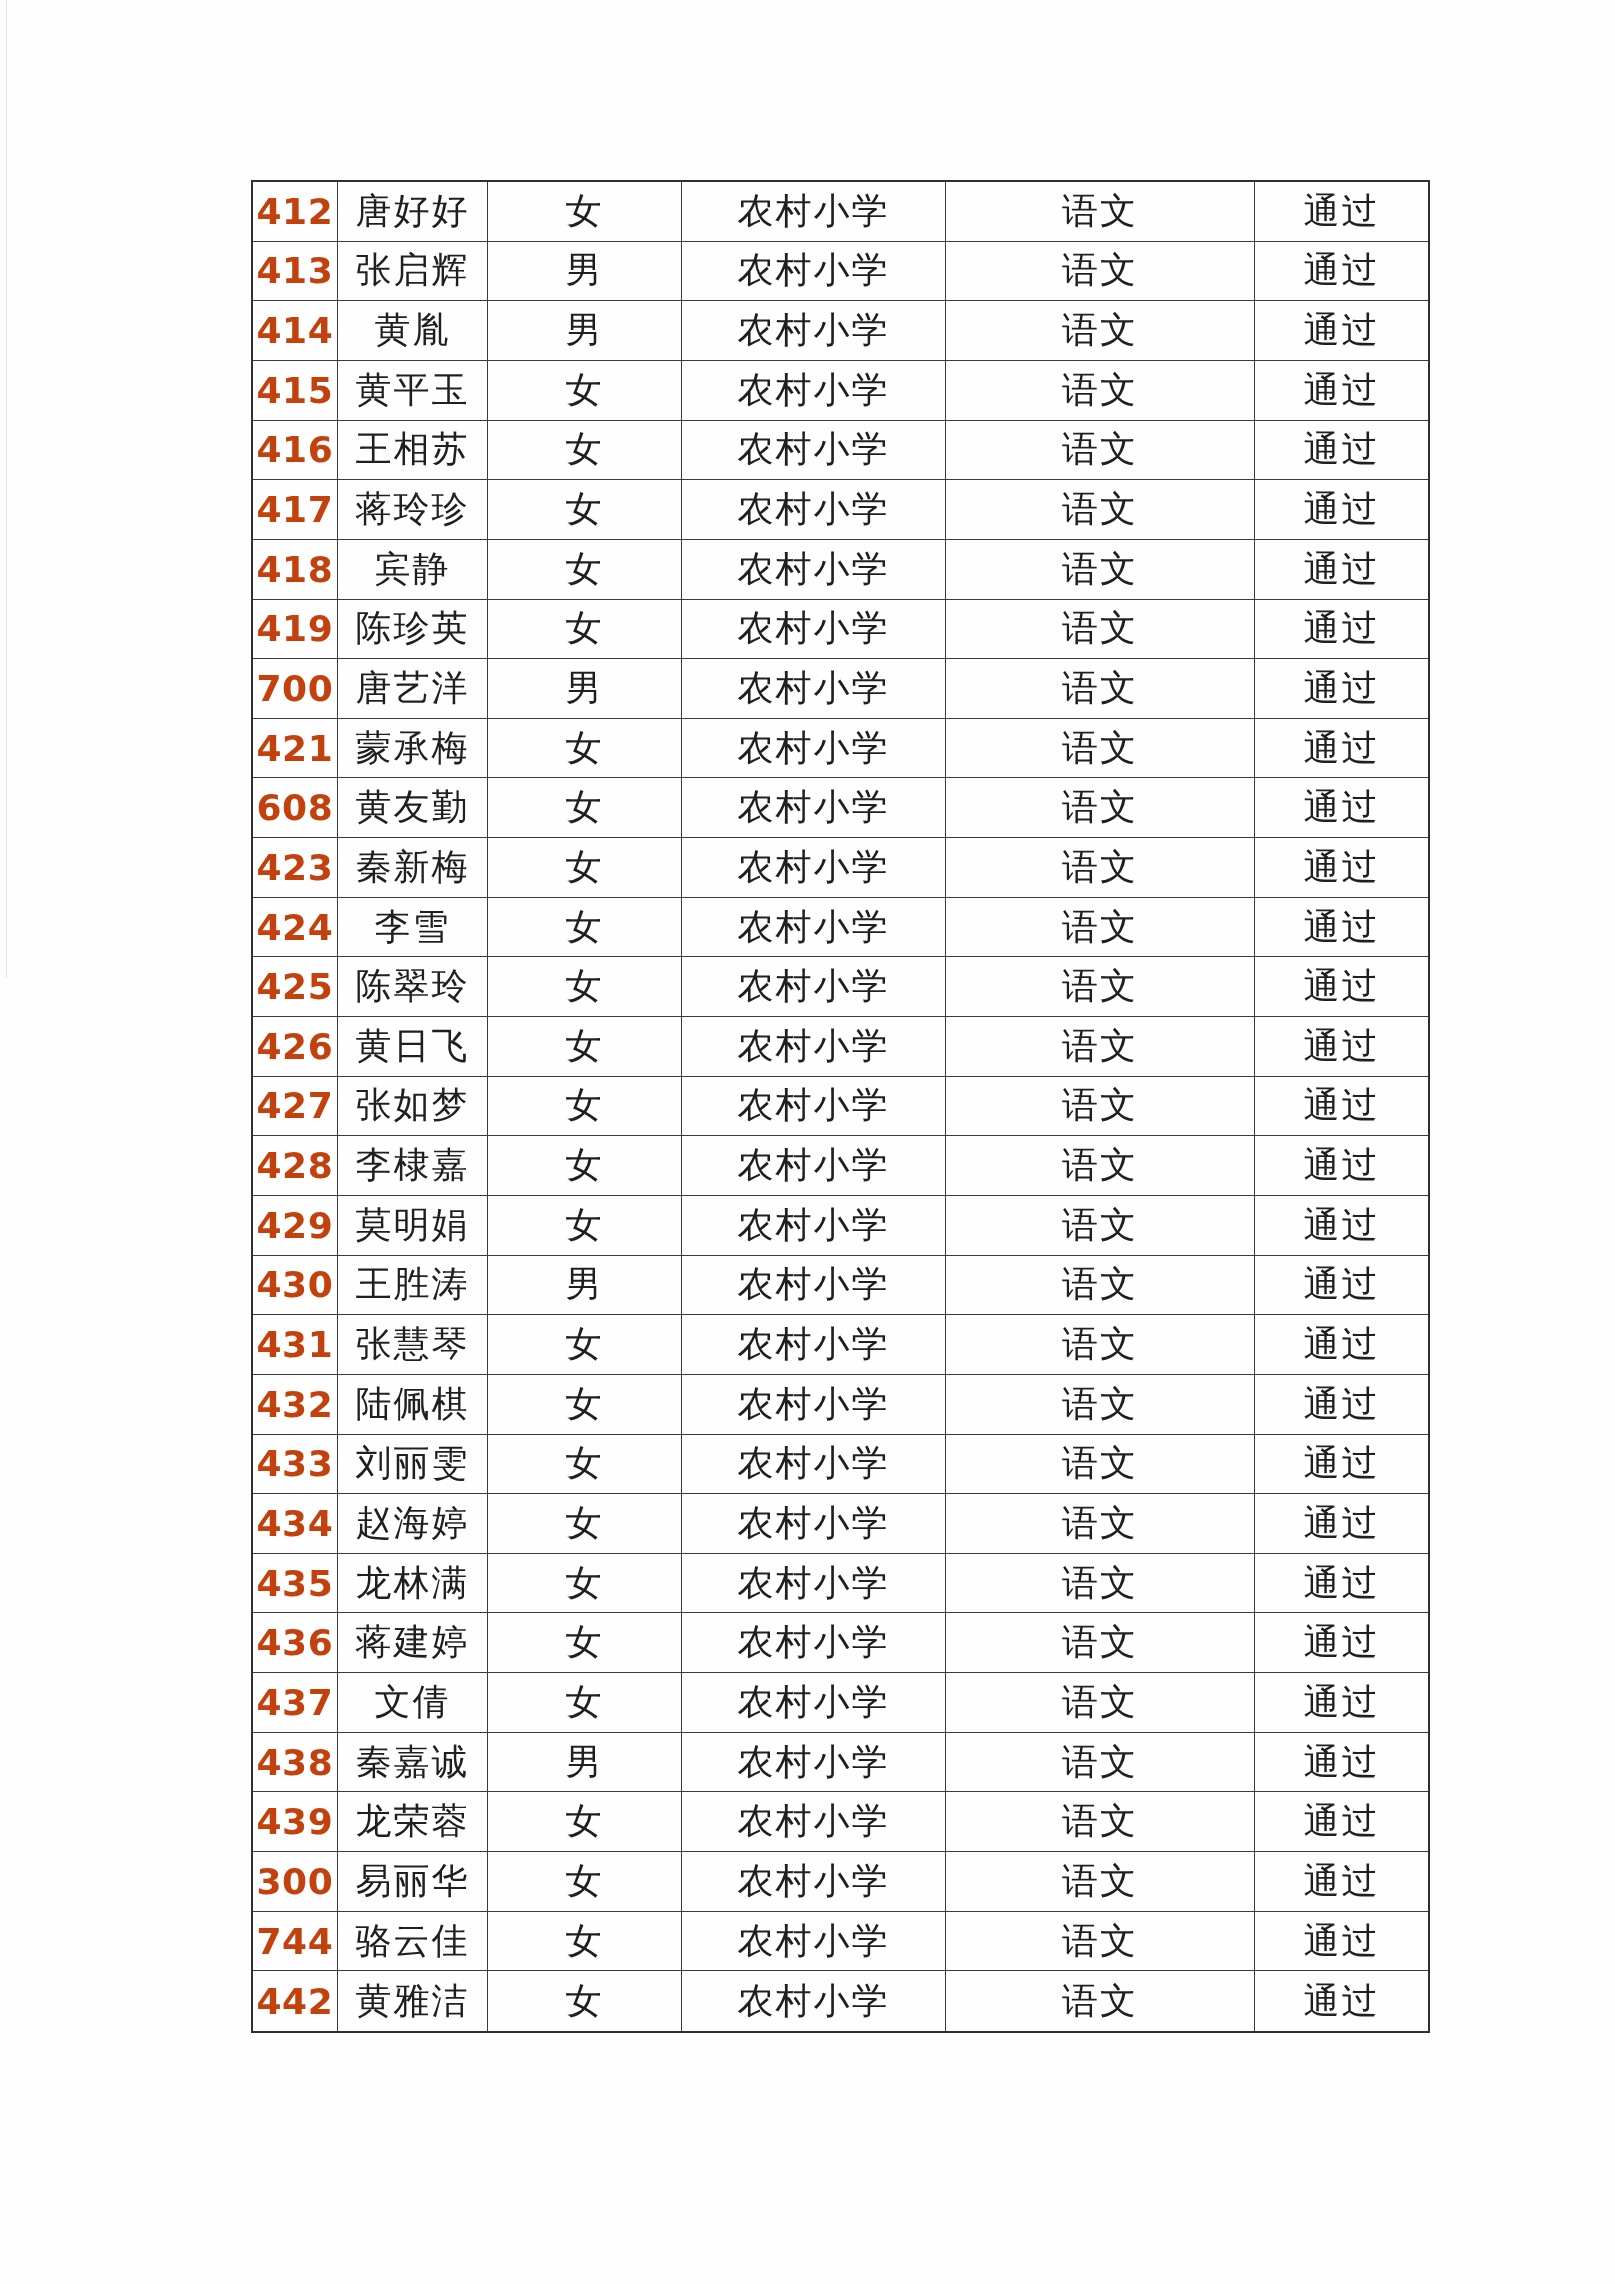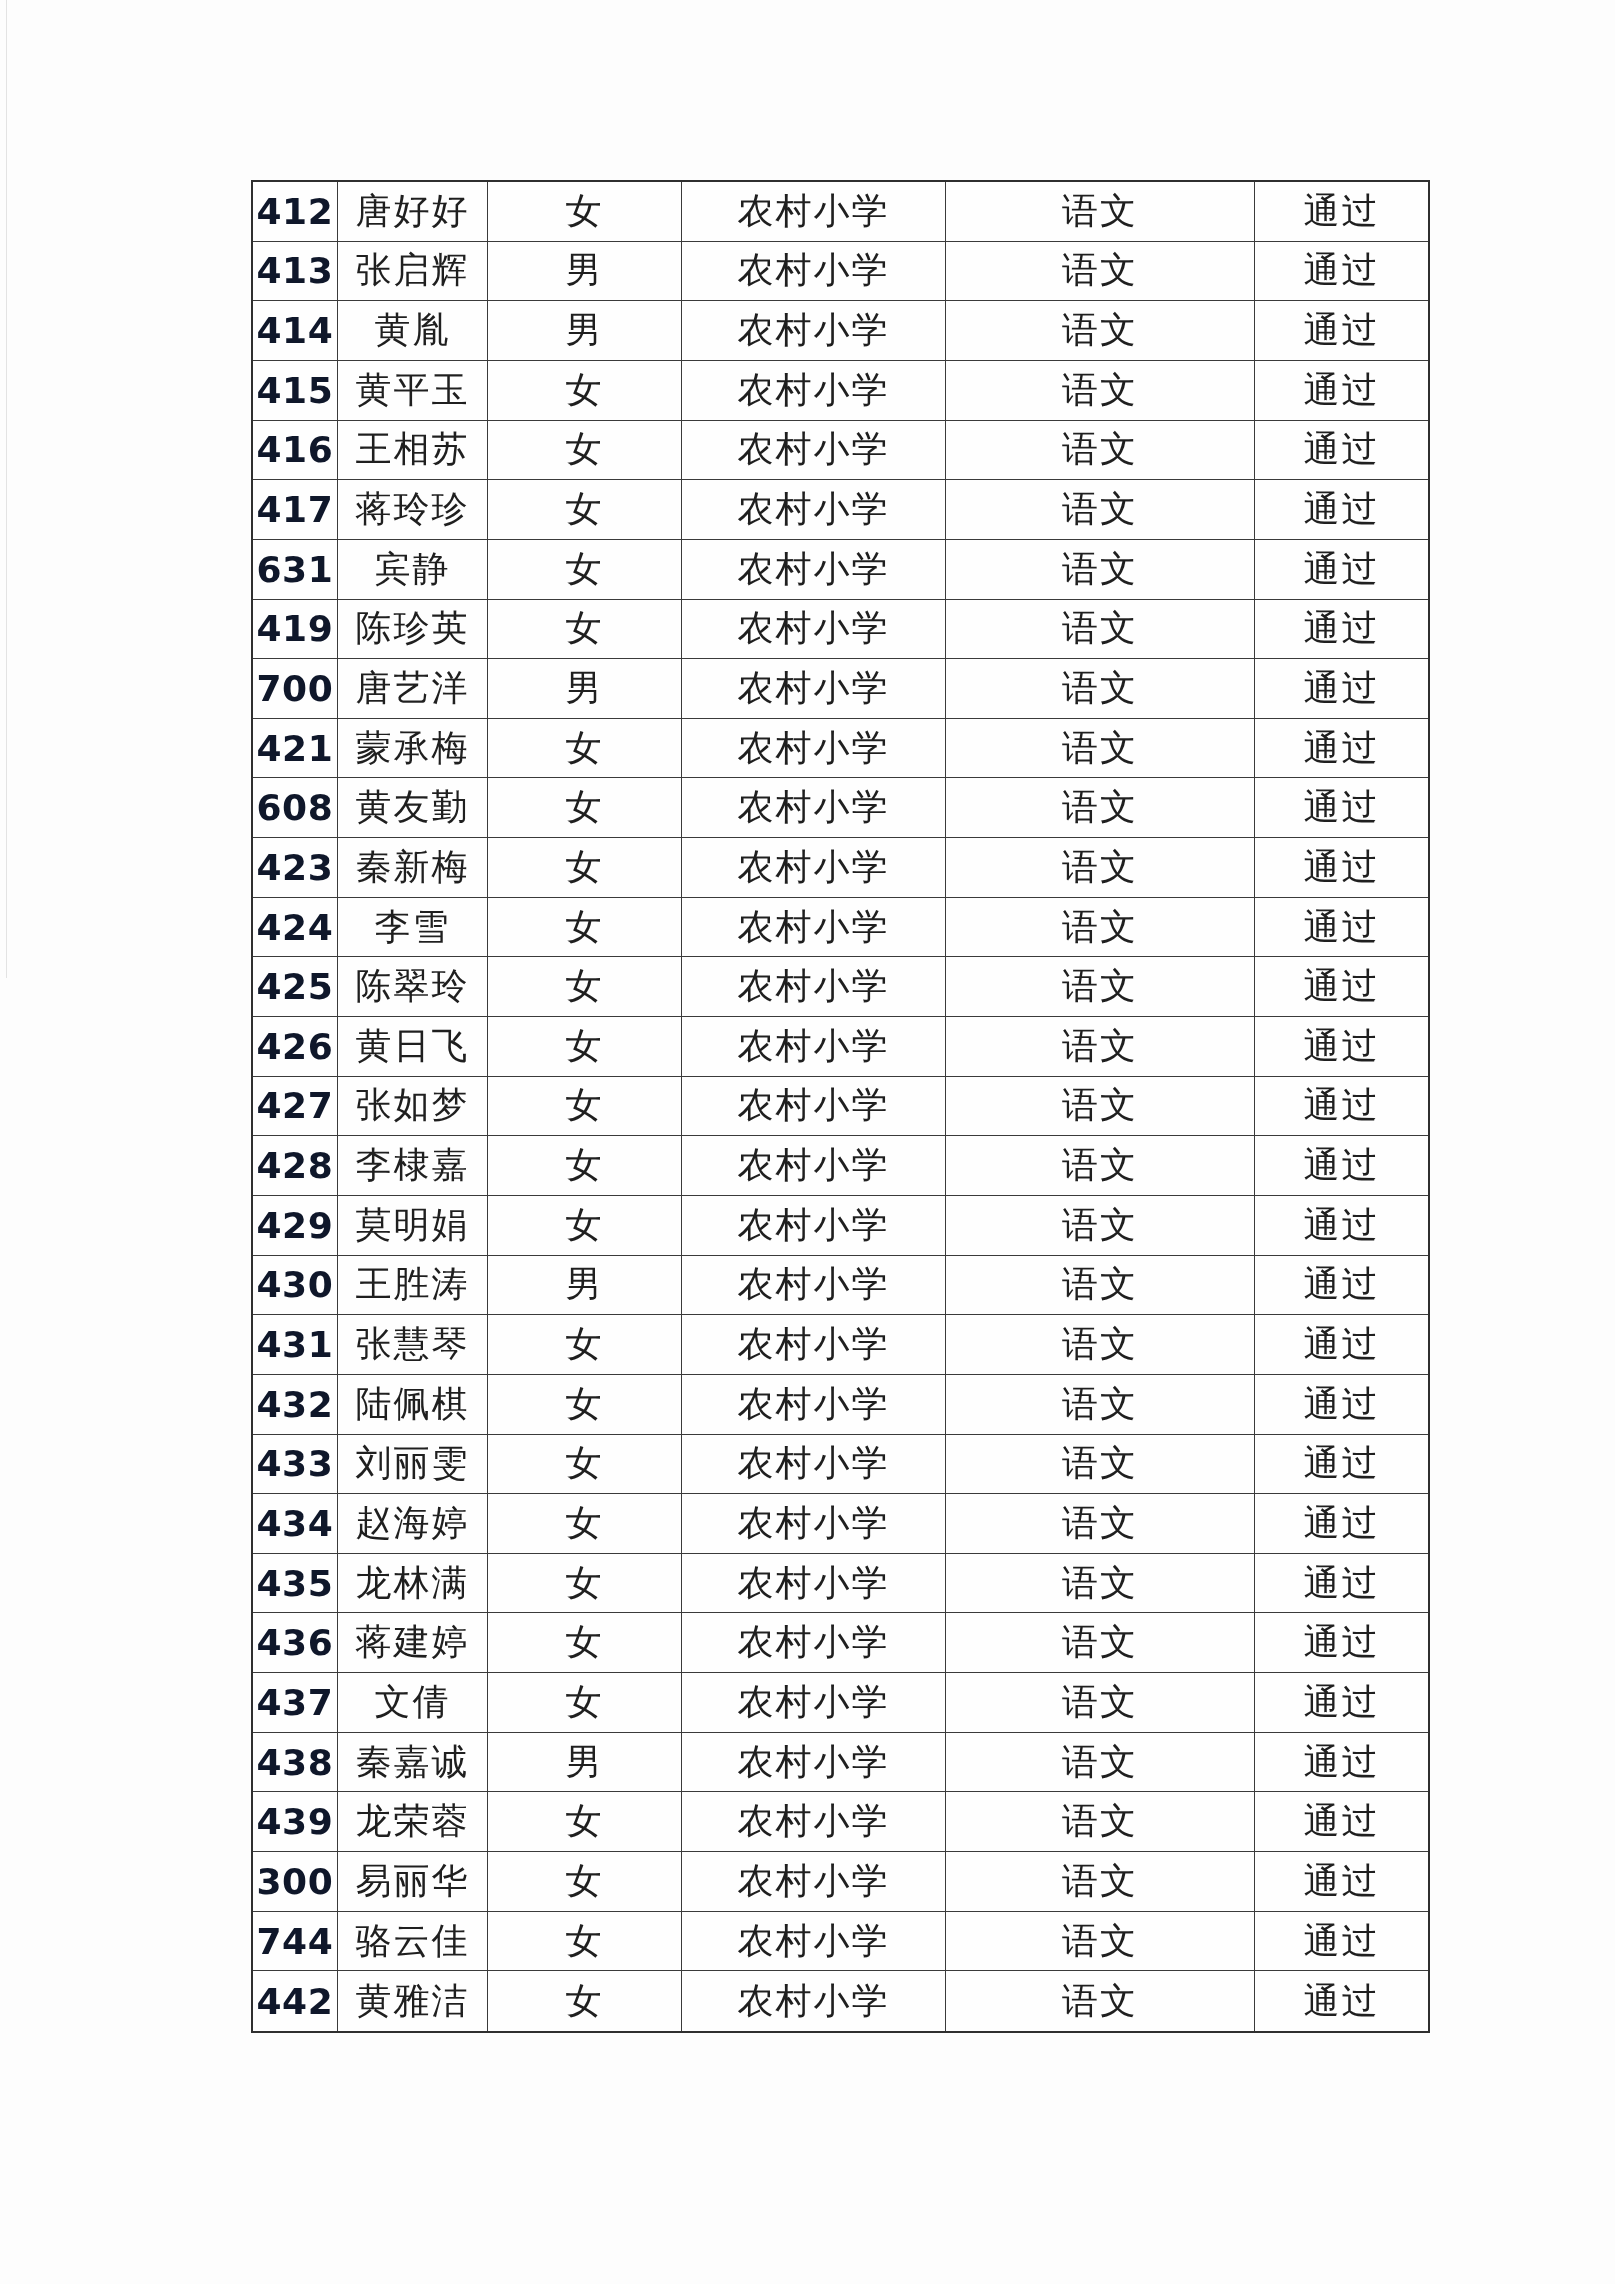--- a/index.html
+++ b/index.html
@@ -57,21 +57,21 @@
     overflow: hidden;
   }
   .t-cell:last-child {
     border-right: none;
   }
   .t-cell.num {
     font-family: "DejaVu Sans", "Liberation Sans", sans-serif;
     font-weight: 700;
     font-size: 36px;
     letter-spacing: 0.7px;
-    color: #0f172a;
+    color: #c2410c;
   }
 </style>
 </head>
 <body>
 
 <div class="page">
   <div class="scan-line"></div>
   <div class="roster-table" id="roster-table">
       <div class="t-row">
         <div class="t-cell num">412</div>
@@ -115,21 +115,21 @@
       </div>
       <div class="t-row">
         <div class="t-cell num">417</div>
         <div class="t-cell">蒋玲珍</div>
         <div class="t-cell">女</div>
         <div class="t-cell">农村小学</div>
         <div class="t-cell">语文</div>
         <div class="t-cell">通过</div>
       </div>
       <div class="t-row">
-        <div class="t-cell num">631</div>
+        <div class="t-cell num">418</div>
         <div class="t-cell">宾静</div>
         <div class="t-cell">女</div>
         <div class="t-cell">农村小学</div>
         <div class="t-cell">语文</div>
         <div class="t-cell">通过</div>
       </div>
       <div class="t-row">
         <div class="t-cell num">419</div>
         <div class="t-cell">陈珍英</div>
         <div class="t-cell">女</div>

